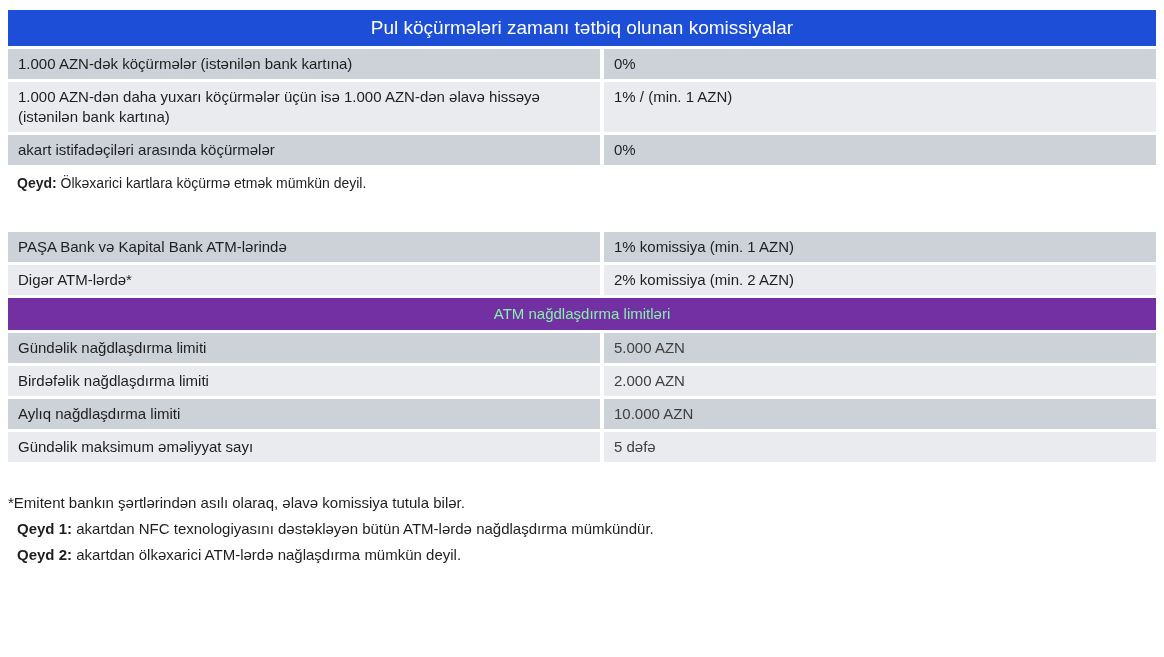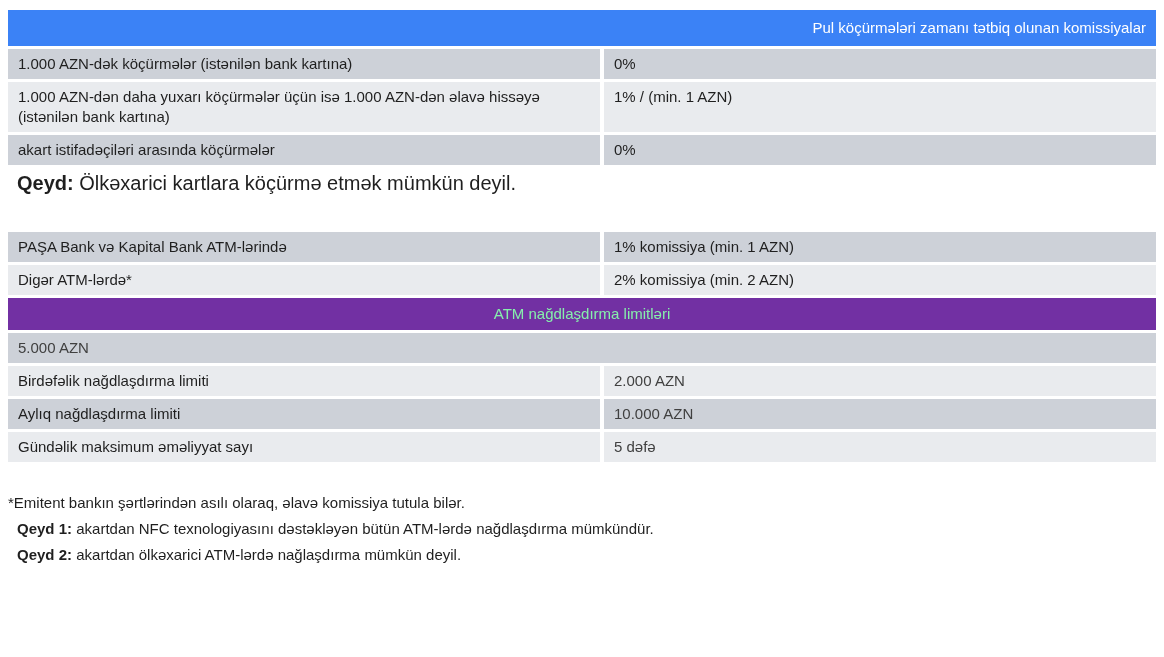--- a/index.html
+++ b/index.html
@@ -11,24 +11,24 @@
   }
   .page {
     width: 1164px;
     height: 657px;
     padding: 10px 8px;
     overflow: hidden;
   }
   
   .tbl { width: 100%; }
   .thead {
-    background: #3b82f6;
+    background: #1d4ed8;
     color: #ffffff;
-    text-align: right;
-    font-size: 15px;
+    text-align: center;
+    font-size: 19px;
     line-height: 20px;
     padding: 8px 10px;
     margin-bottom: 3px;
   }
   .subhead {
     background: #7230a3;
     color: #86efac;
     text-align: center;
     font-size: 15px;
     line-height: 20px;
@@ -46,21 +46,21 @@
     line-height: 20px;
     padding: 5px 10px;
   }
   .cell.label { width: 592px; }
   .cell.value { flex: 1; }
   .trow.dark  .cell { background: #cdd1d8; }
   .trow.light .cell { background: #e9ebee; }
   .red-value { color: #404040; }
   
   .note {
-    font-size: 20px;
+    font-size: 14px;
     line-height: 20px;
     margin: 8px 0 0 9px;
   }
   .note b { font-weight: 700; }
   .tbl2 { margin-top: 39px; }
   .footnotes { margin-top: 31px; }
   .fn-asterisk {
     font-size: 15px;
     line-height: 20px;
     margin-left: 0;
@@ -103,20 +103,21 @@
       <div class="cell value">1% komissiya (min. 1 AZN)</div>
     </div>
     <div class="trow light">
       <div class="cell label">Digər ATM-lərdə*</div>
       <div class="cell value">2% komissiya (min. 2 AZN)</div>
     </div>
     <div class="subhead">
       <span>ATM nağdlaşdırma limitləri</span>
     </div>
     <div class="trow dark">
+      <div class="cell label">Gündəlik nağdlaşdırma limiti</div>
       <div class="cell value red-value">5.000 AZN</div>
     </div>
     <div class="trow light">
       <div class="cell label">Birdəfəlik nağdlaşdırma limiti</div>
       <div class="cell value red-value">2.000 AZN</div>
     </div>
     <div class="trow dark">
       <div class="cell label">Aylıq nağdlaşdırma limiti</div>
       <div class="cell value red-value">10.000 AZN</div>
     </div>

